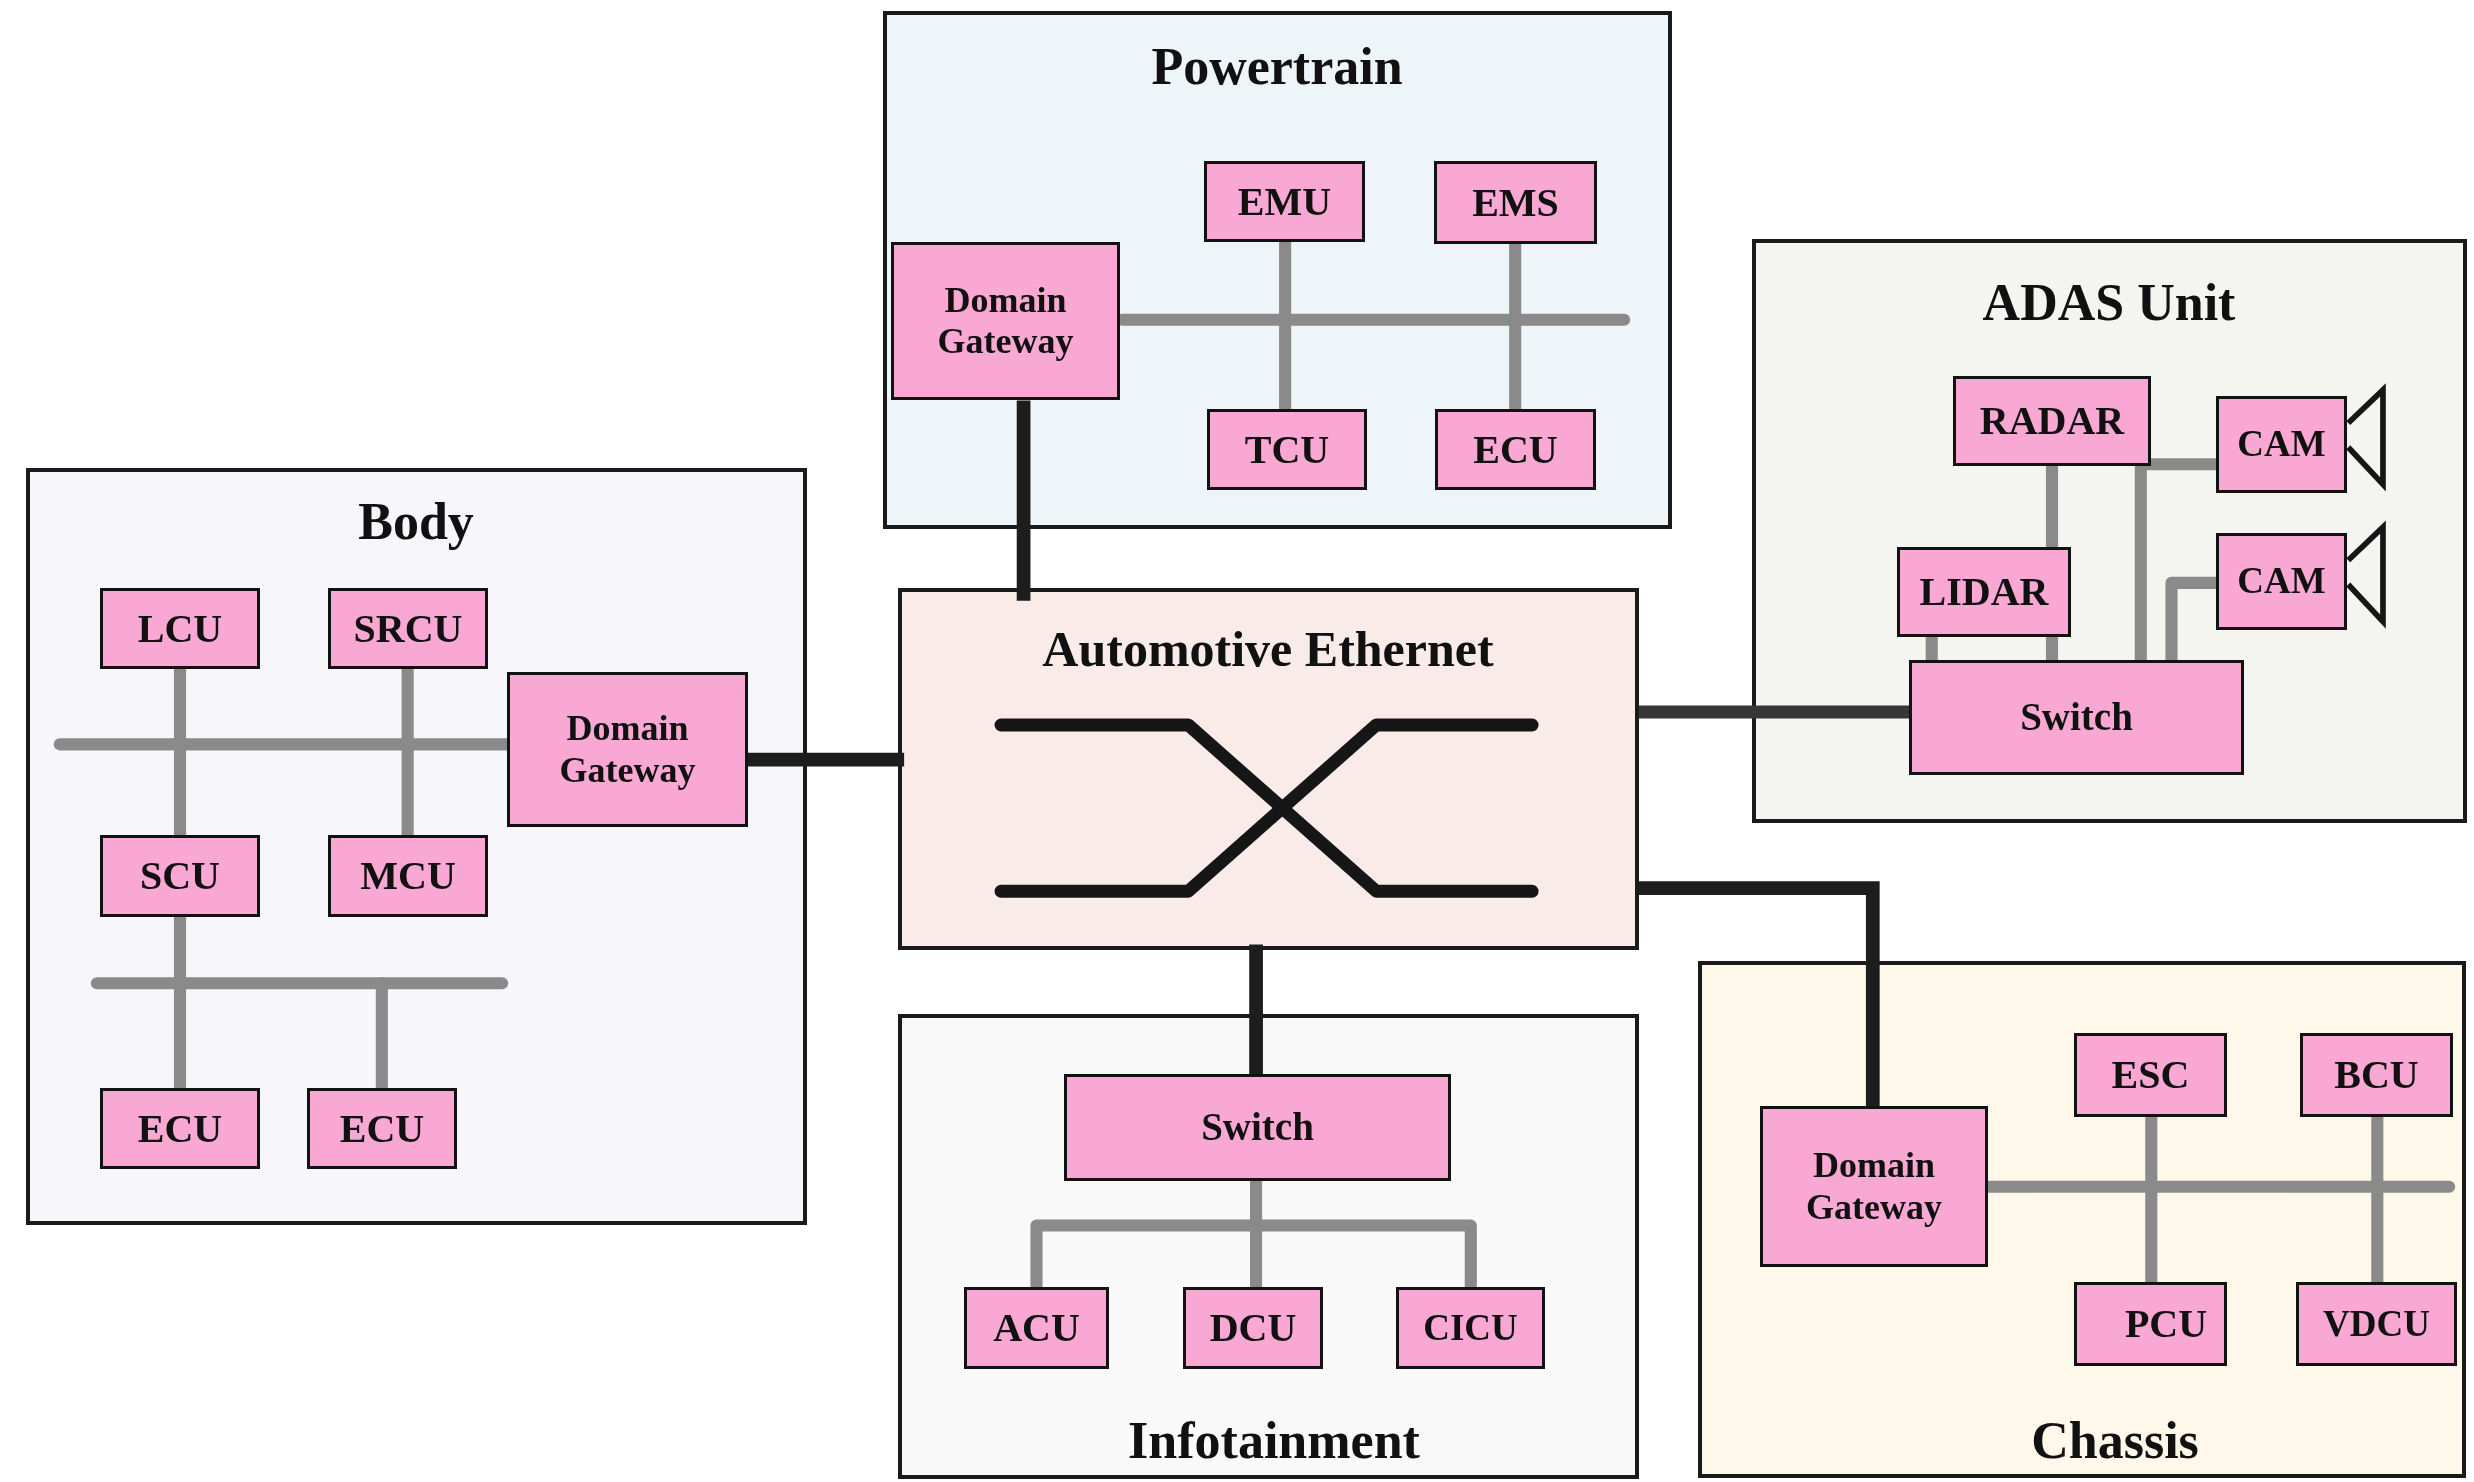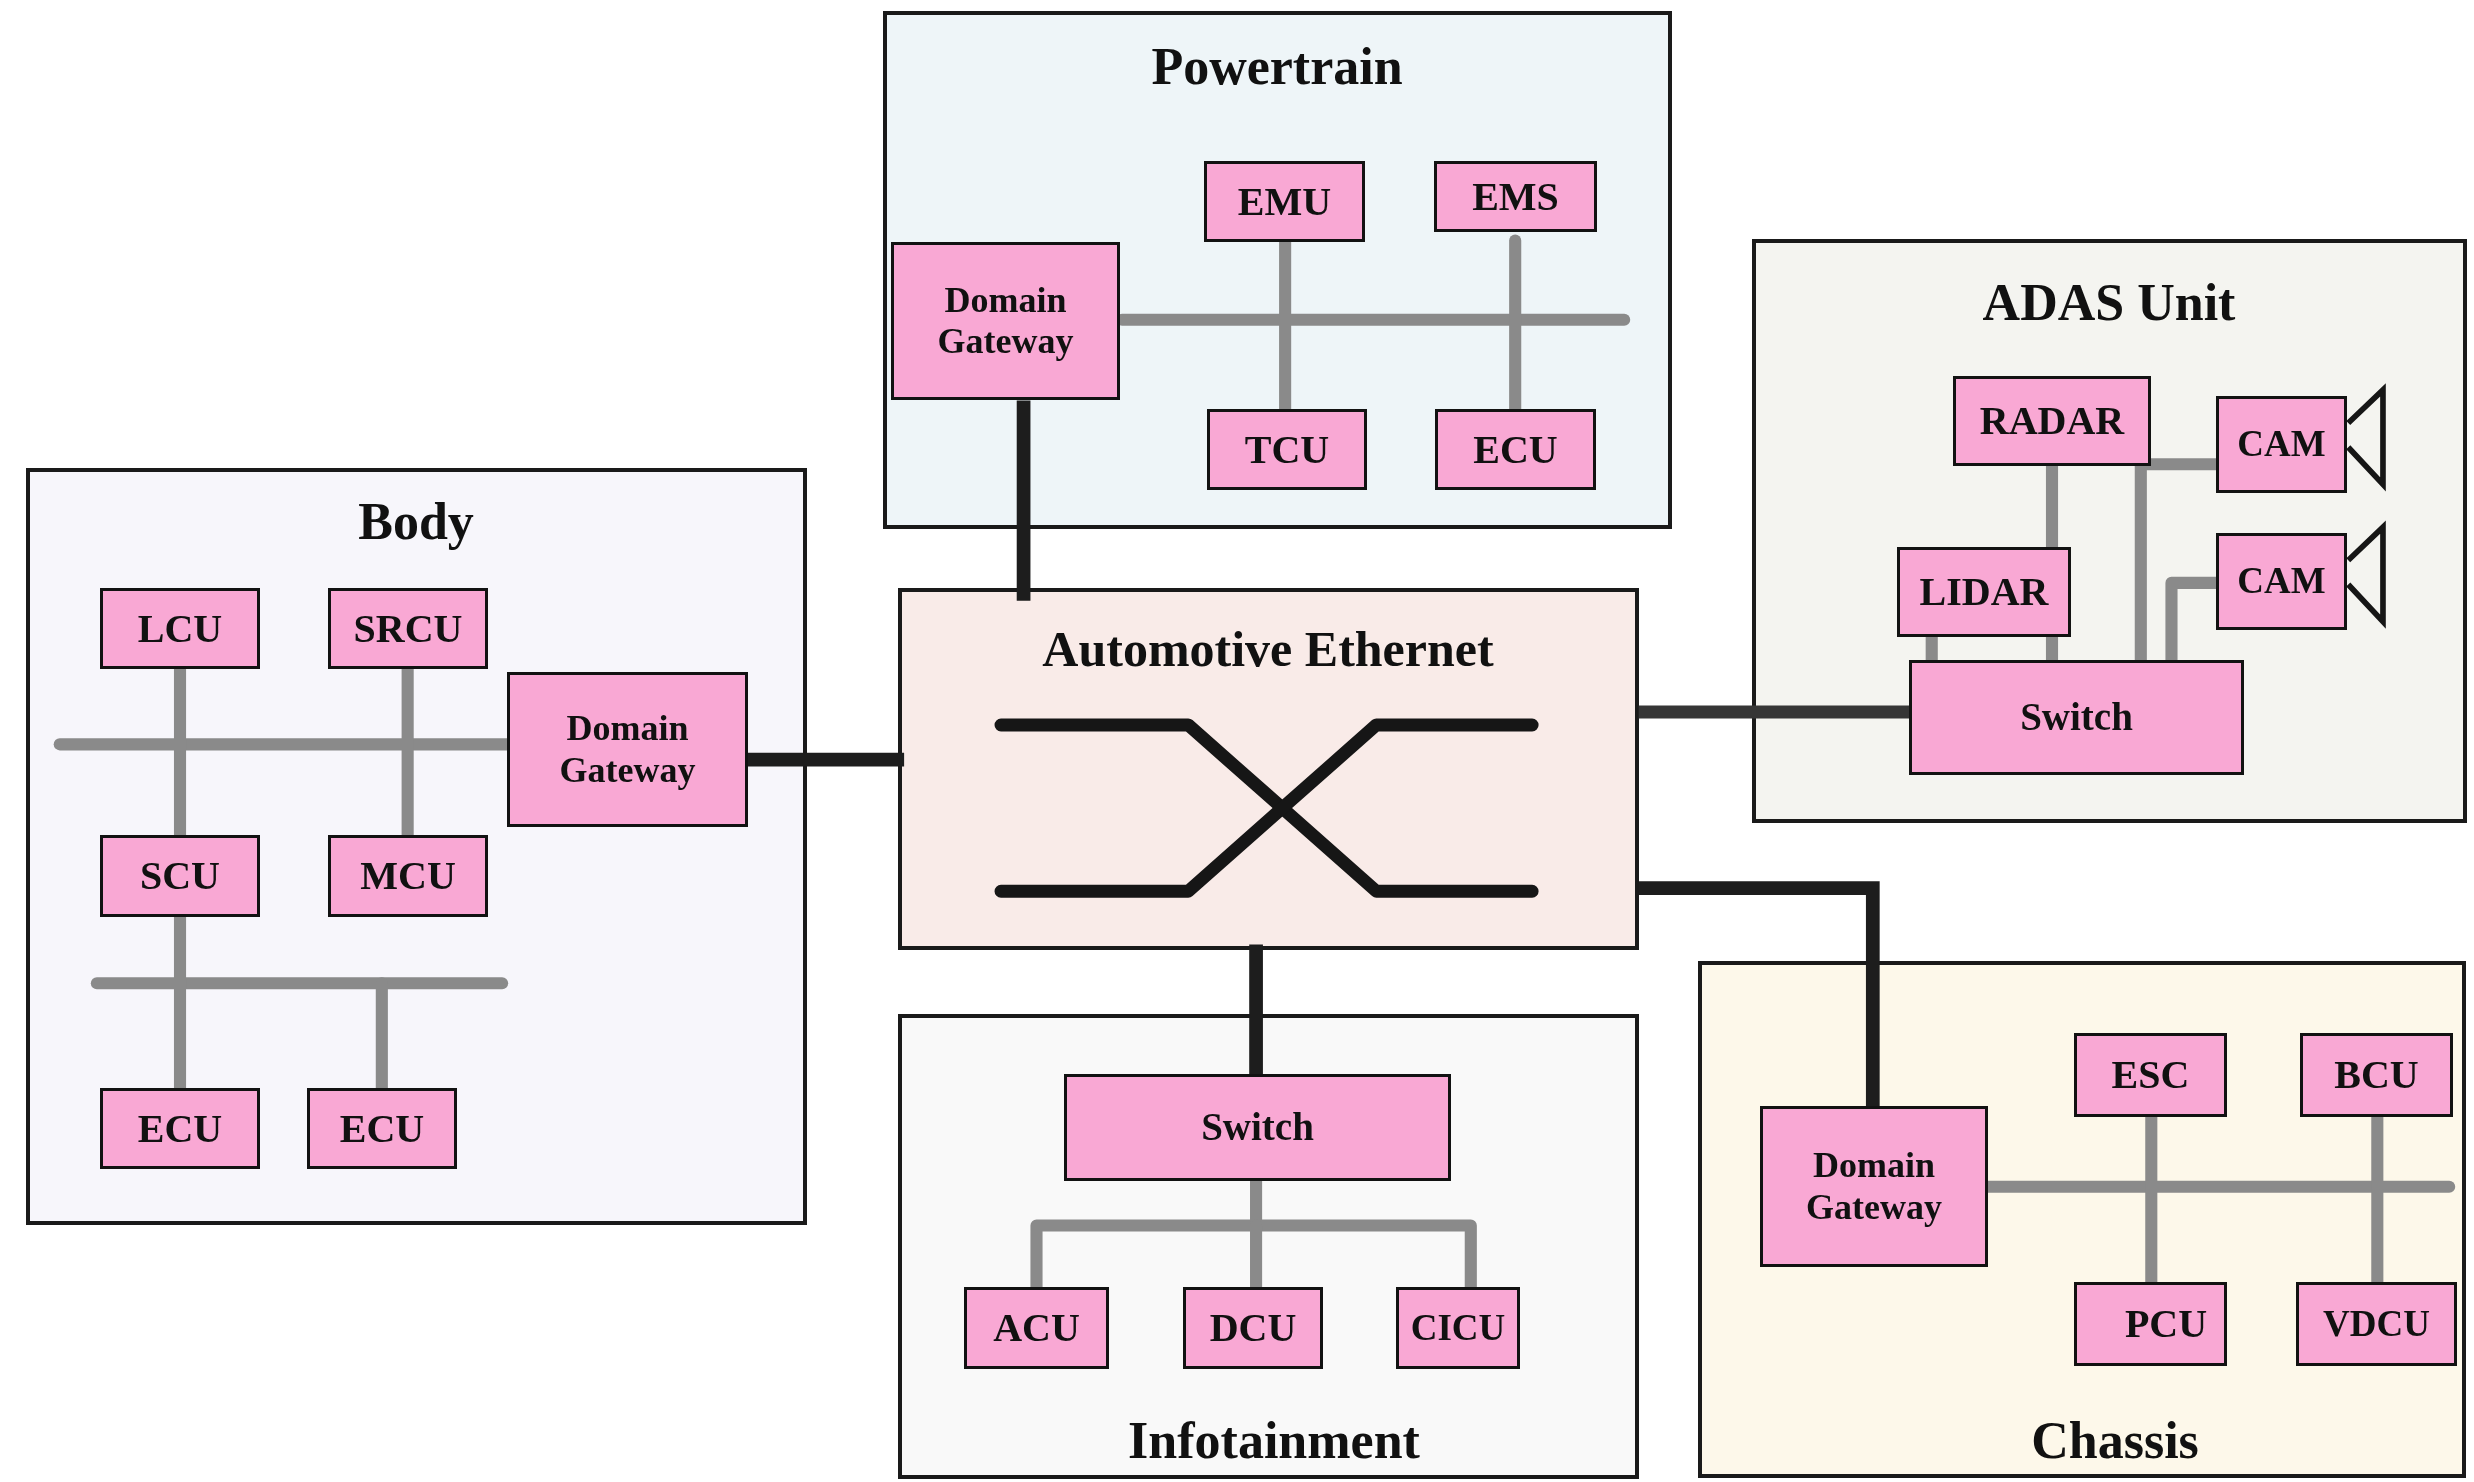--- a/index.html
+++ b/index.html
@@ -104,42 +104,42 @@
 
   <div class="dtitle" style="left:1277px;top:29px;">Powertrain</div>
   <div class="dtitle" style="left:416px;top:484px;">Body</div>
   <div class="dtitle" style="left:2109px;top:265px;">ADAS Unit</div>
   <div class="dtitle" style="left:1274px;top:1403px;">Infotainment</div>
   <div class="dtitle" style="left:1268px;top:612px;font-size:50px;">Automotive Ethernet</div>
   <div class="dtitle" style="left:2115px;top:1403px;">Chassis</div>
 
   <div class="node" style="left:891px;top:242px;width:229px;height:158px;font-size:36px;">Domain Gateway</div>
   <div class="node" style="left:1204px;top:161px;width:161px;height:81px;">EMU</div>
-  <div class="node" style="left:1434px;top:161px;width:163px;height:71px;">EMS</div>
+  <div class="node" style="left:1434px;top:161px;width:163px;height:83px;">EMS</div>
   <div class="node" style="left:1207px;top:409px;width:160px;height:81px;">TCU</div>
   <div class="node" style="left:1435px;top:409px;width:161px;height:81px;">ECU</div>
 
   <div class="node" style="left:100px;top:588px;width:160px;height:81px;text-align:center;">LCU</div>
   <div class="node" style="left:328px;top:588px;width:160px;height:81px;">SRCU</div>
   <div class="node" style="left:507px;top:672px;width:241px;height:155px;font-size:36px;">Domain Gateway</div>
   <div class="node" style="left:100px;top:835px;width:160px;height:82px;">SCU</div>
   <div class="node" style="left:328px;top:835px;width:160px;height:82px;">MCU</div>
   <div class="node" style="left:100px;top:1088px;width:160px;height:81px;">ECU</div>
   <div class="node" style="left:307px;top:1088px;width:150px;height:81px;">ECU</div>
 
   <div class="node" style="left:1953px;top:376px;width:198px;height:90px;">RADAR</div>
   <div class="node" style="left:2216px;top:396px;width:131px;height:97px;font-size:37px;">CAM</div>
   <div class="node" style="left:1897px;top:547px;width:174px;height:90px;">LIDAR</div>
   <div class="node" style="left:2216px;top:533px;width:131px;height:97px;font-size:37px;">CAM</div>
   <div class="node" style="left:1909px;top:660px;width:335px;height:115px;font-size:39px;">Switch</div>
 
   <div class="node" style="left:1064px;top:1074px;width:387px;height:107px;font-size:39px;">Switch</div>
   <div class="node" style="left:964px;top:1287px;width:145px;height:82px;">ACU</div>
   <div class="node" style="left:1183px;top:1287px;width:140px;height:82px;">DCU</div>
-  <div class="node" style="left:1396px;top:1287px;width:124px;height:82px;font-size:37px;">CICU</div>
+  <div class="node" style="left:1396px;top:1287px;width:149px;height:82px;font-size:37px;">CICU</div>
 
   <div class="node" style="left:1760px;top:1106px;width:228px;height:161px;font-size:36px;">Domain Gateway</div>
   <div class="node" style="left:2074px;top:1033px;width:153px;height:84px;">ESC</div>
   <div class="node" style="left:2300px;top:1033px;width:153px;height:84px;">BCU</div>
   <div class="node" style="left:2074px;top:1282px;width:153px;height:84px;padding-left:31px;">PCU</div>
   <div class="node" style="left:2296px;top:1282px;width:161px;height:84px;font-size:37px;">VDCU</div>
 
 </div>
 
 

